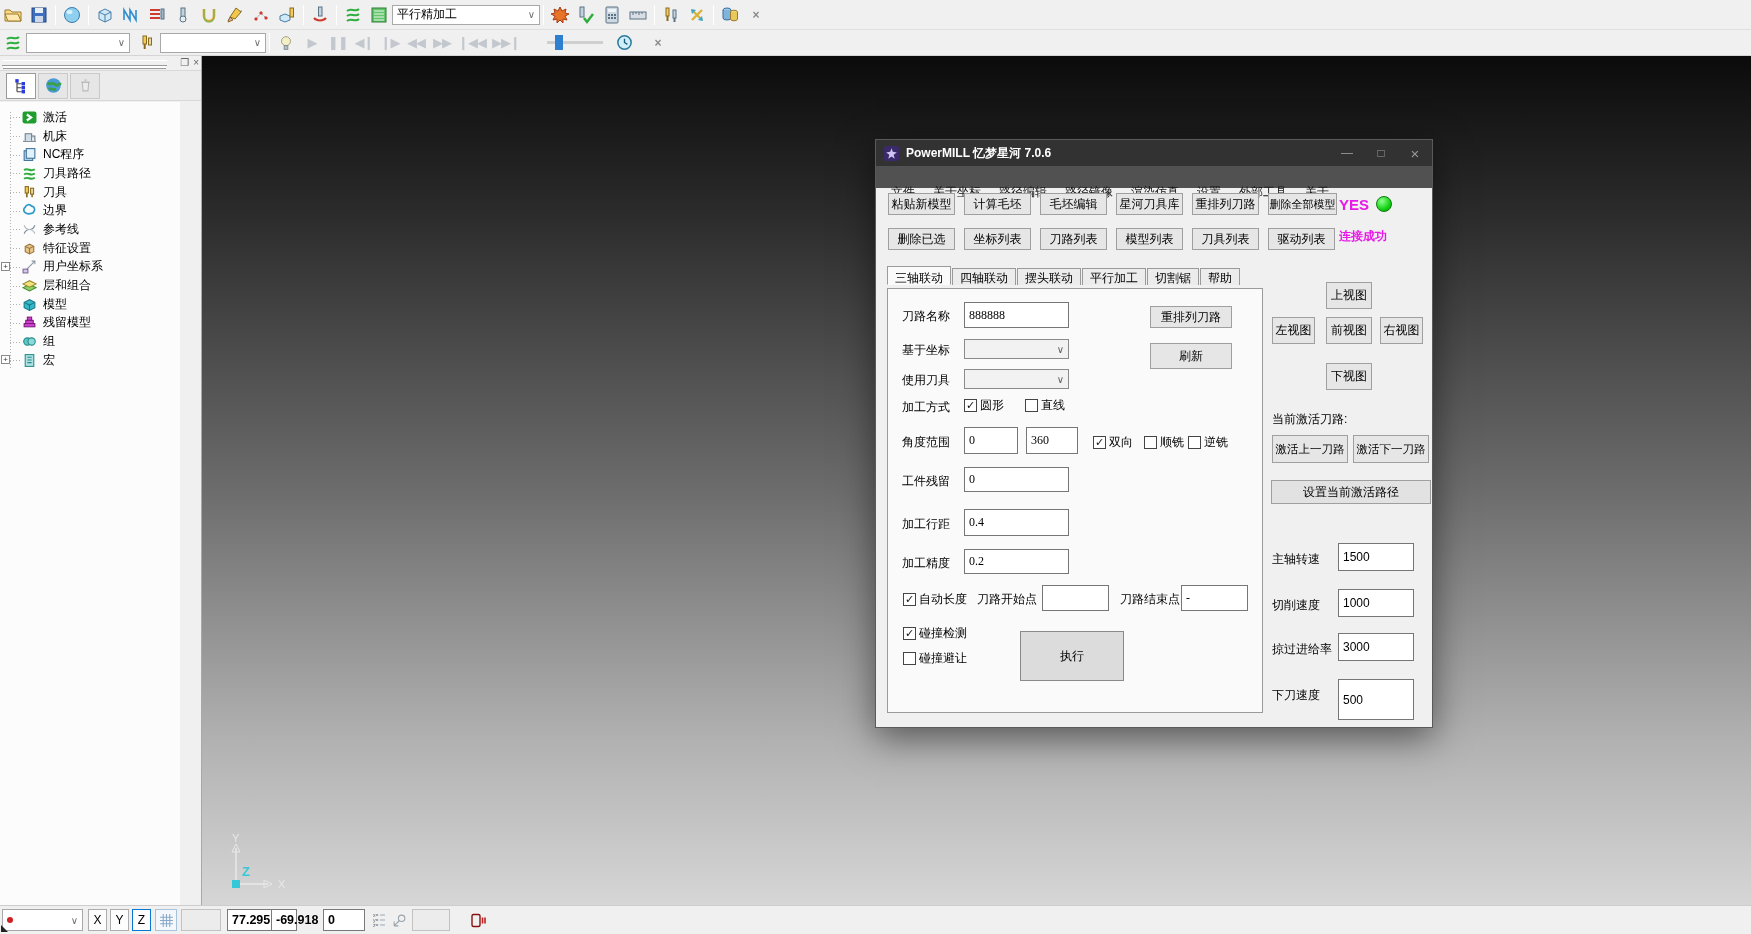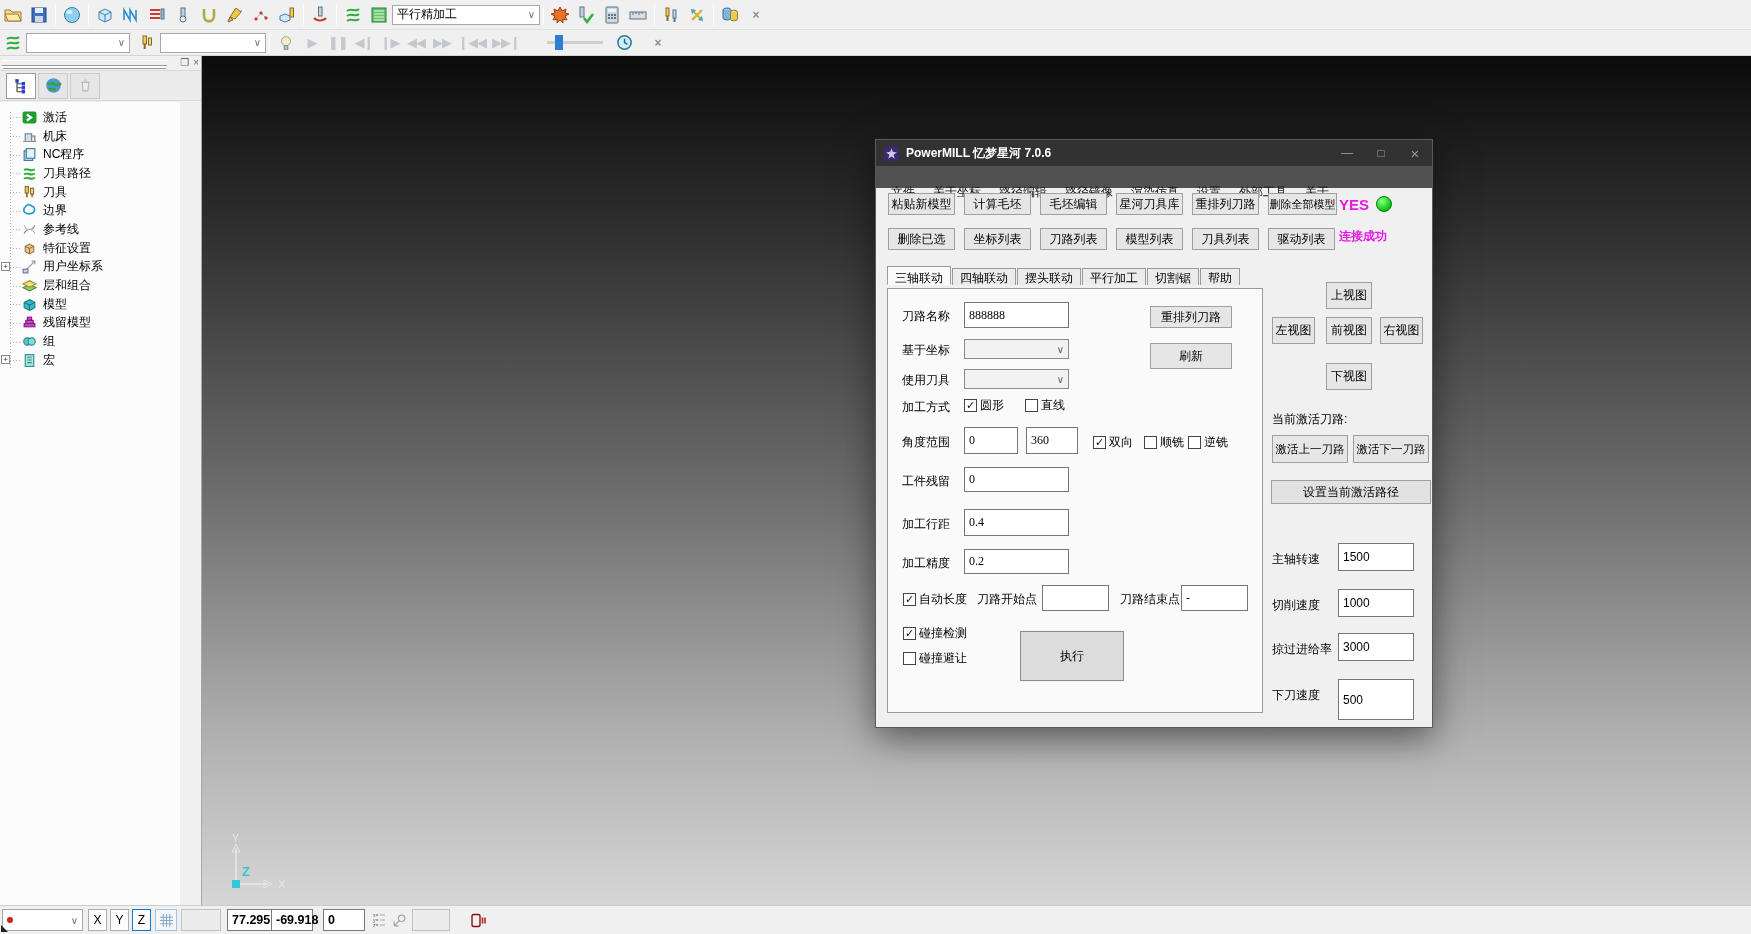--- a/index.html
+++ b/index.html
@@ -607,21 +607,21 @@
   <div class="sbel xyzbtn" style="left:88px">X</div>
   <div class="sbel xyzbtn" style="left:110px">Y</div>
   <div class="sbel xyzbtn" style="left:132px;border:1px solid #0a78d0">Z</div>
   <div class="sbel" style="left:155px;width:22px;background:#f4f8fc;border:1px solid #a8c4dc;display:flex;align-items:center;justify-content:center">
     <svg width="13" height="13" viewBox="0 0 12 12">
         <path d="M0 3h12M0 6h12M0 9h12M3 0v12M6 0v12M9 0v12" stroke="#8aa8c8"></path>
       </svg>
   </div>
   <div class="sbel dim" style="left:181px;width:40px"></div>
   <div class="sbel coordbox" style="left:227px;width:46px">77.2951</div>
-  <div class="sbel coordbox" style="left:271px;width:42px">-69.918</div>
+  <div class="sbel coordbox" style="left:271px;width:26px">-69.918</div>
   <div class="sbel coordbox" style="left:323px;width:42px">0</div>
   <div class="sbel" style="left:373px;width:14px;display:flex;align-items:center">
     <svg width="13" height="16" viewBox="0 0 13 16">
         <text x="0" y="5" font-size="5" fill="#5a6a76">x=</text>
         <text x="0" y="10" font-size="5" fill="#5a6a76">y=</text>
         <text x="0" y="15" font-size="5" fill="#5a6a76">z=</text>
         <path d="M7 3h5M7 8h5M7 13h5" stroke="#9aa8b4"></path>
       </svg>
   </div>
   <div class="sbel" style="left:392px;width:16px;display:flex;align-items:center">

